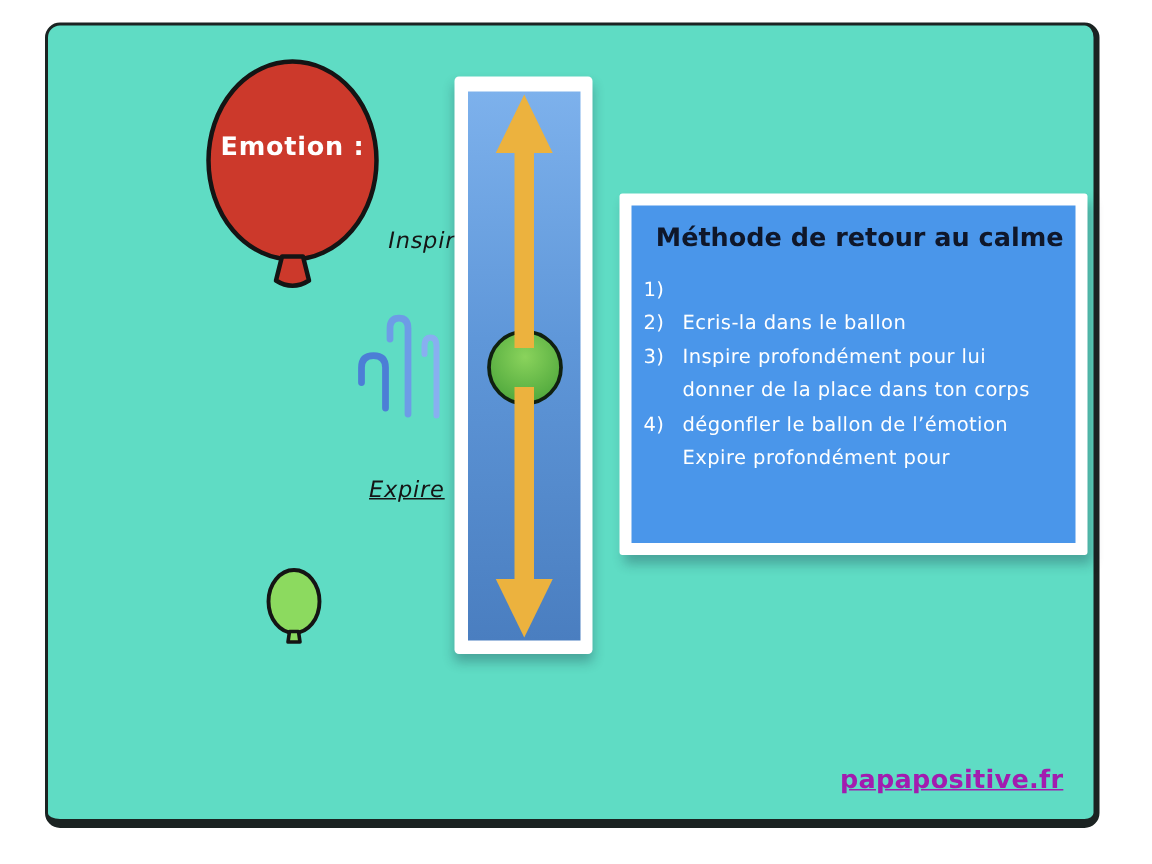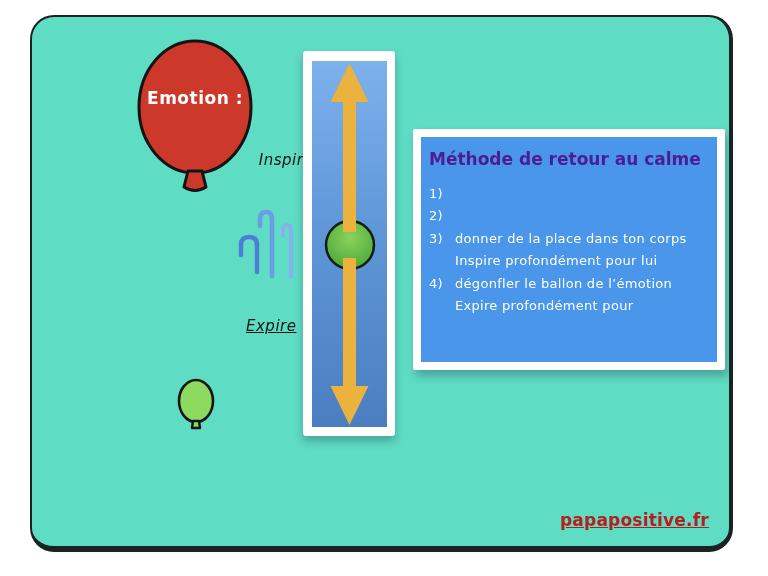--- a/index.html
+++ b/index.html
@@ -3,21 +3,21 @@
 <meta charset="utf-8">
 <style>
   html,body{margin:0;padding:0;}
   body{
     width:768px;height:576px;background:#ffffff;position:relative;
     font-family:"DejaVu Sans", sans-serif;overflow:hidden;
   }
   .card{
     position:absolute;left:30px;top:15px;width:703px;height:537px;
     background:#5fdcc4;border:2px solid #1b2322;border-right-width:4px;
-    border-bottom-width:6px;border-radius:24px;box-sizing:border-box;
+    border-bottom-width:6px;border-radius:10px;box-sizing:border-box;
   }
   .abs{position:absolute;}
   
   .emotion-label{
     left:101px;top:71px;width:124px;text-align:center;
     color:#ffffff;font-weight:bold;font-size:17px;letter-spacing:.5px;
   }
   .hand-label{
     color:#151515;font-size:15px;font-style:italic;font-weight:500;
     letter-spacing:.5px;
@@ -38,33 +38,33 @@
   .panel-frame{
     left:381px;top:112px;width:312px;height:241px;background:#ffffff;
     border-radius:2px;box-shadow:3px 6px 8px rgba(20,40,60,.30);
     box-sizing:border-box;padding:8px;
   }
   .panel-inner{
     width:100%;height:100%;background:#4a96ea;box-sizing:border-box;
     padding:10px 8px 0 8px;
   }
   .panel-title{
-    text-align:left;color:#4c1d95;font-weight:bold;font-size:17px;
+    text-align:right;color:#0f172a;font-weight:bold;font-size:17px;
     margin:2px 0 14px 0;
   }
   .panel-item{
     display:flex;color:#ffffff;font-size:13px;line-height:22.4px;
     letter-spacing:.3px;
   }
   .panel-item .num{width:26px;flex:0 0 26px;}
   .panel-item .lines{white-space:nowrap;}
   
   .footer-link{
     left:528px;top:493px;width:140px;text-align:left;
-    color:#b91c1c;font-weight:bold;font-size:17px;
+    color:#a21caf;font-weight:bold;font-size:17px;
     text-decoration:underline;letter-spacing:.2px;cursor:pointer;
   }
 </style>
 </head>
 <body>
 
 <div class="card">
 
   <svg class="abs" style="left:101px;top:18px;" width="124" height="168" viewBox="0 0 124 168">
     <ellipse cx="62" cy="72" rx="56" ry="66" fill="#cc392b" stroke="#141414" stroke-width="3"></ellipse>
@@ -102,26 +102,29 @@
 
   <div class="abs panel-frame">
     <div class="panel-inner">
       <div class="panel-title">Méthode de retour au calme</div>
 
       <div class="panel-item">
         <span class="num">1)</span>
       </div>
       <div class="panel-item">
         <span class="num">2)</span>
+        <span class="lines">
+          <div>Ecris-la dans le ballon</div>
+        </span>
       </div>
       <div class="panel-item">
         <span class="num">3)</span>
         <span class="lines">
+          <div>Inspire profondément pour lui</div>
           <div>donner de la place dans ton corps</div>
-          <div>Inspire profondément pour lui</div>
         </span>
       </div>
       <div class="panel-item">
         <span class="num">4)</span>
         <span class="lines">
           <div>dégonfler le ballon de l’émotion</div>
           <div>Expire profondément pour</div>
         </span>
       </div>
     </div>

